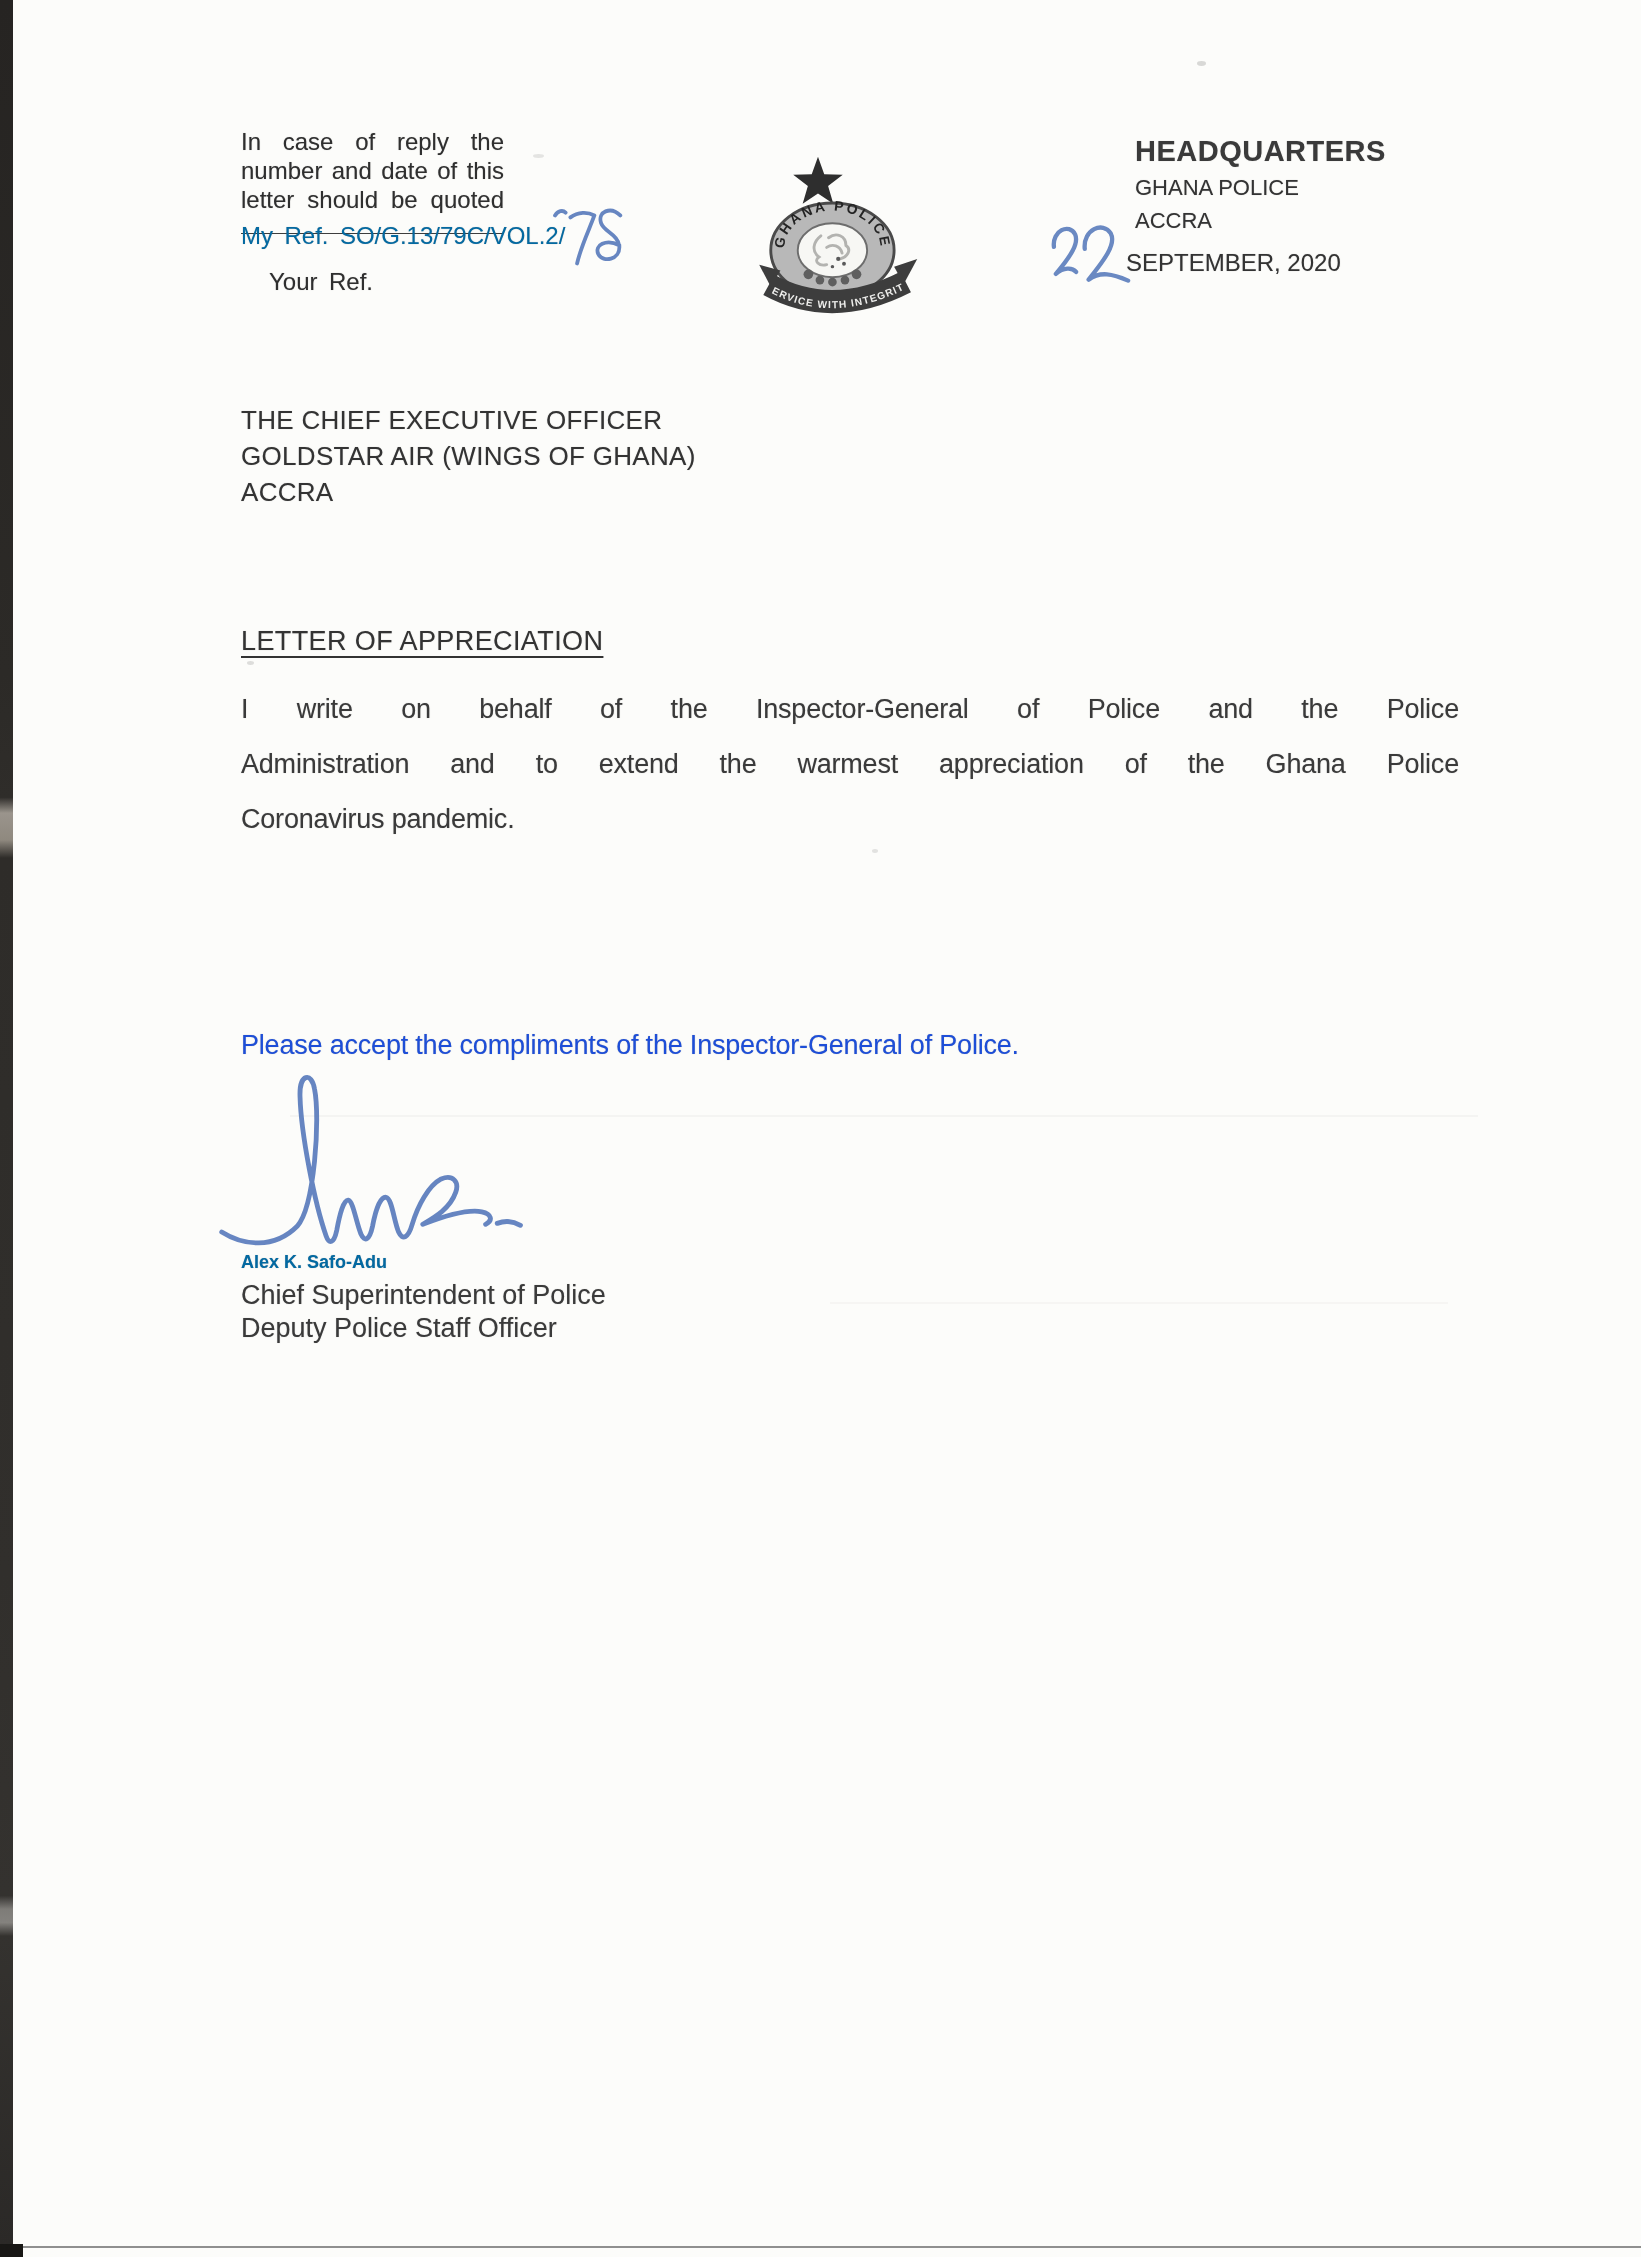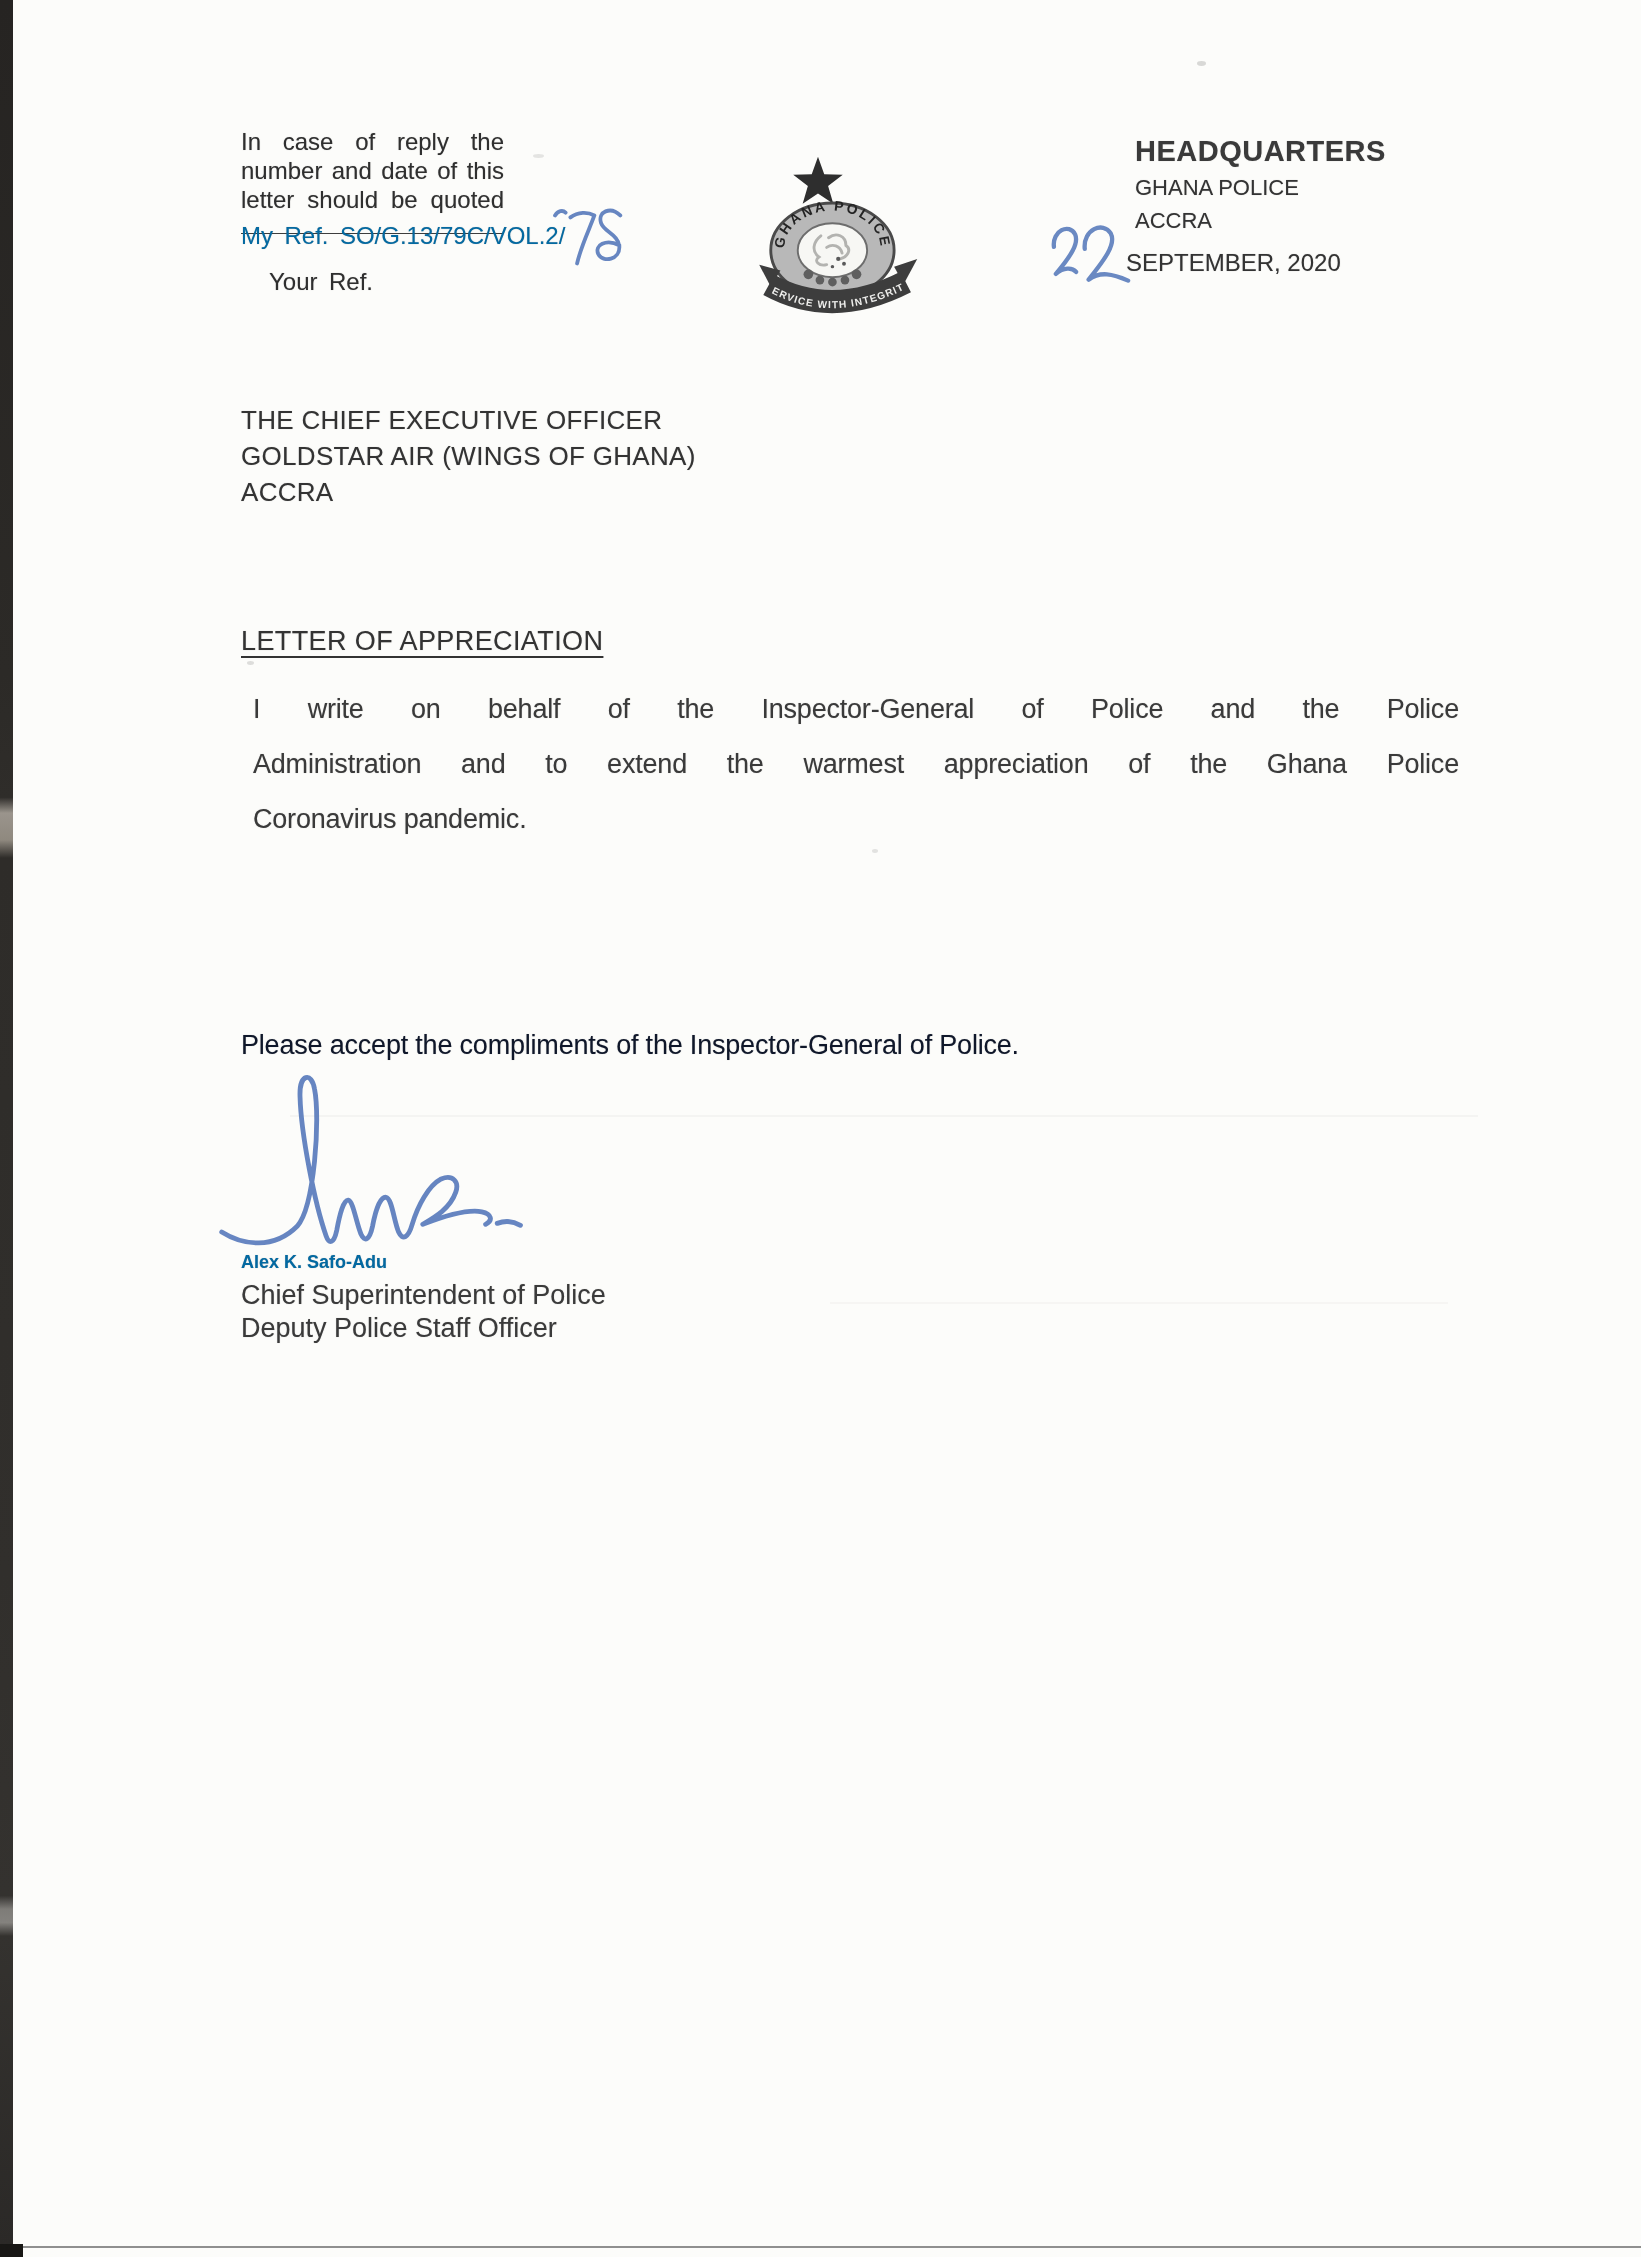--- a/index.html
+++ b/index.html
@@ -46,23 +46,23 @@
   .recipient { left:241px; top:402px; font-size:26px; line-height:36px; color:#333; letter-spacing:0.3px; }
 
   
   .subject {
     left:241px; top:626px; font-size:27px; color:#333; letter-spacing:0.4px;
     text-decoration:underline; text-decoration-thickness:1.9px; text-underline-offset:5.8px;text-align:center;
   }
 
   
   .body-p1 { left:241px; top:682px; width:1218px; font-size:27px; color:#3a3a3a; letter-spacing:-0.2px; }
-  .body-p1 .ln { line-height:55px; text-align:justify; text-align-last:justify; white-space:normal;margin-left:12px; }
+  .body-p1 .ln { line-height:55px; text-align:justify; text-align-last:justify; white-space:normal; }
   .body-p1 .ln-last { text-align-last:left; }
-  .body-p2 { left:241px; top:1018px; width:1218px; font-size:27px; line-height:55px; color:#0f172a; letter-spacing:-0.2px; }
+  .body-p2 { left:241px; top:1018px; width:1218px; font-size:27px; line-height:55px; color:#1d4ed8; letter-spacing:-0.2px; }
 
   
   .streak { background:#efeeec; }
 
   
   .sig-block { left:241px; top:1246px; color:#3a3a3a; }
   .sig-name { font-size:18px; font-weight:bold; color:#0369a1; line-height:33px; }
   .sig-title { font-size:27px; line-height:33px; }
 
   svg { display:block; }

